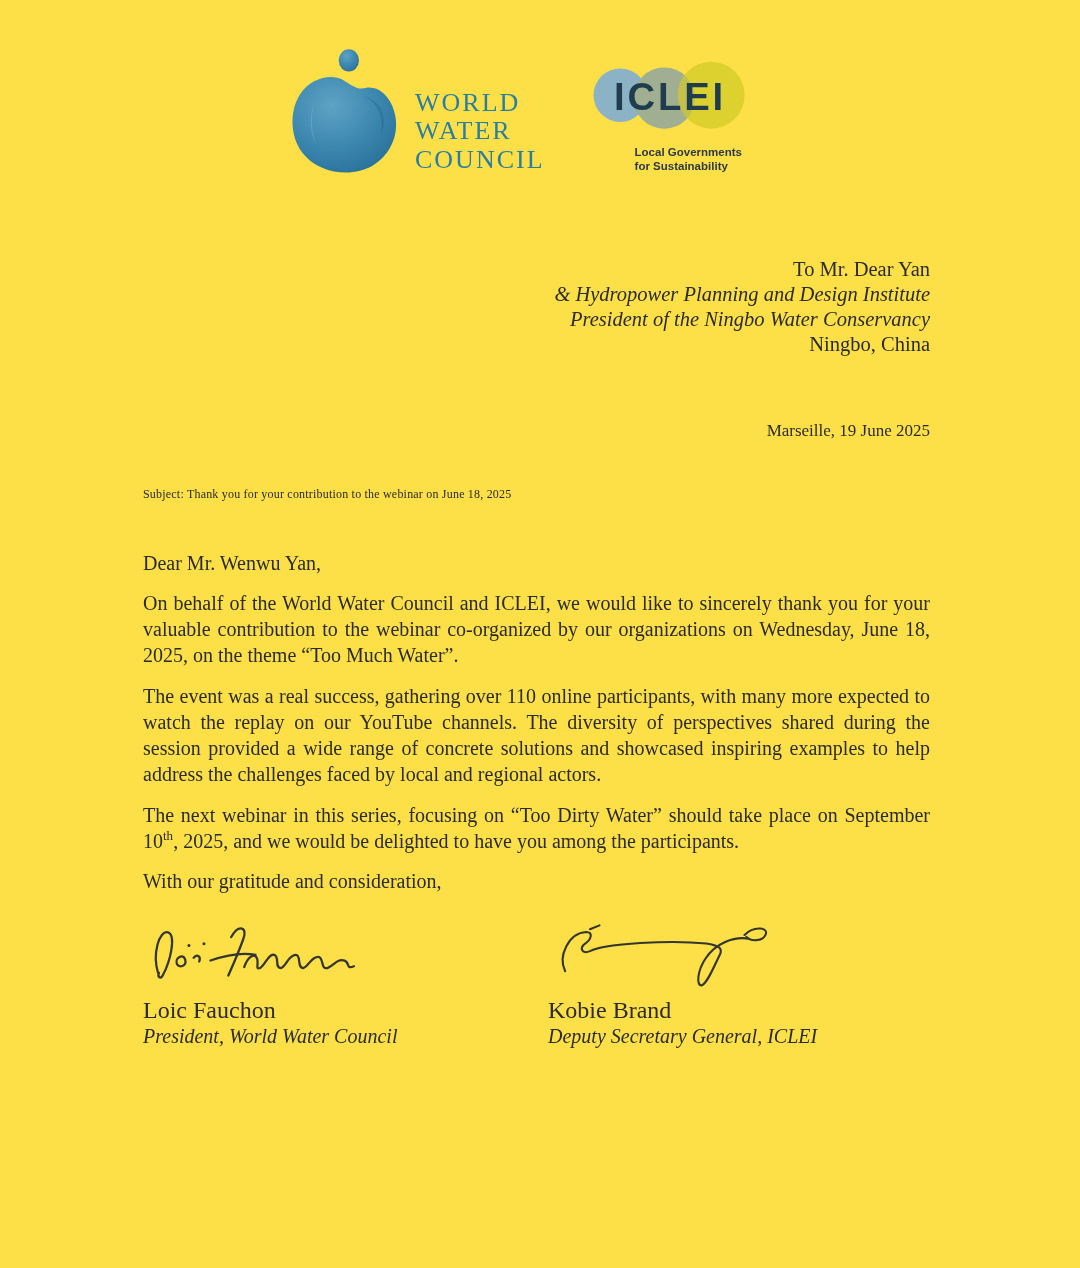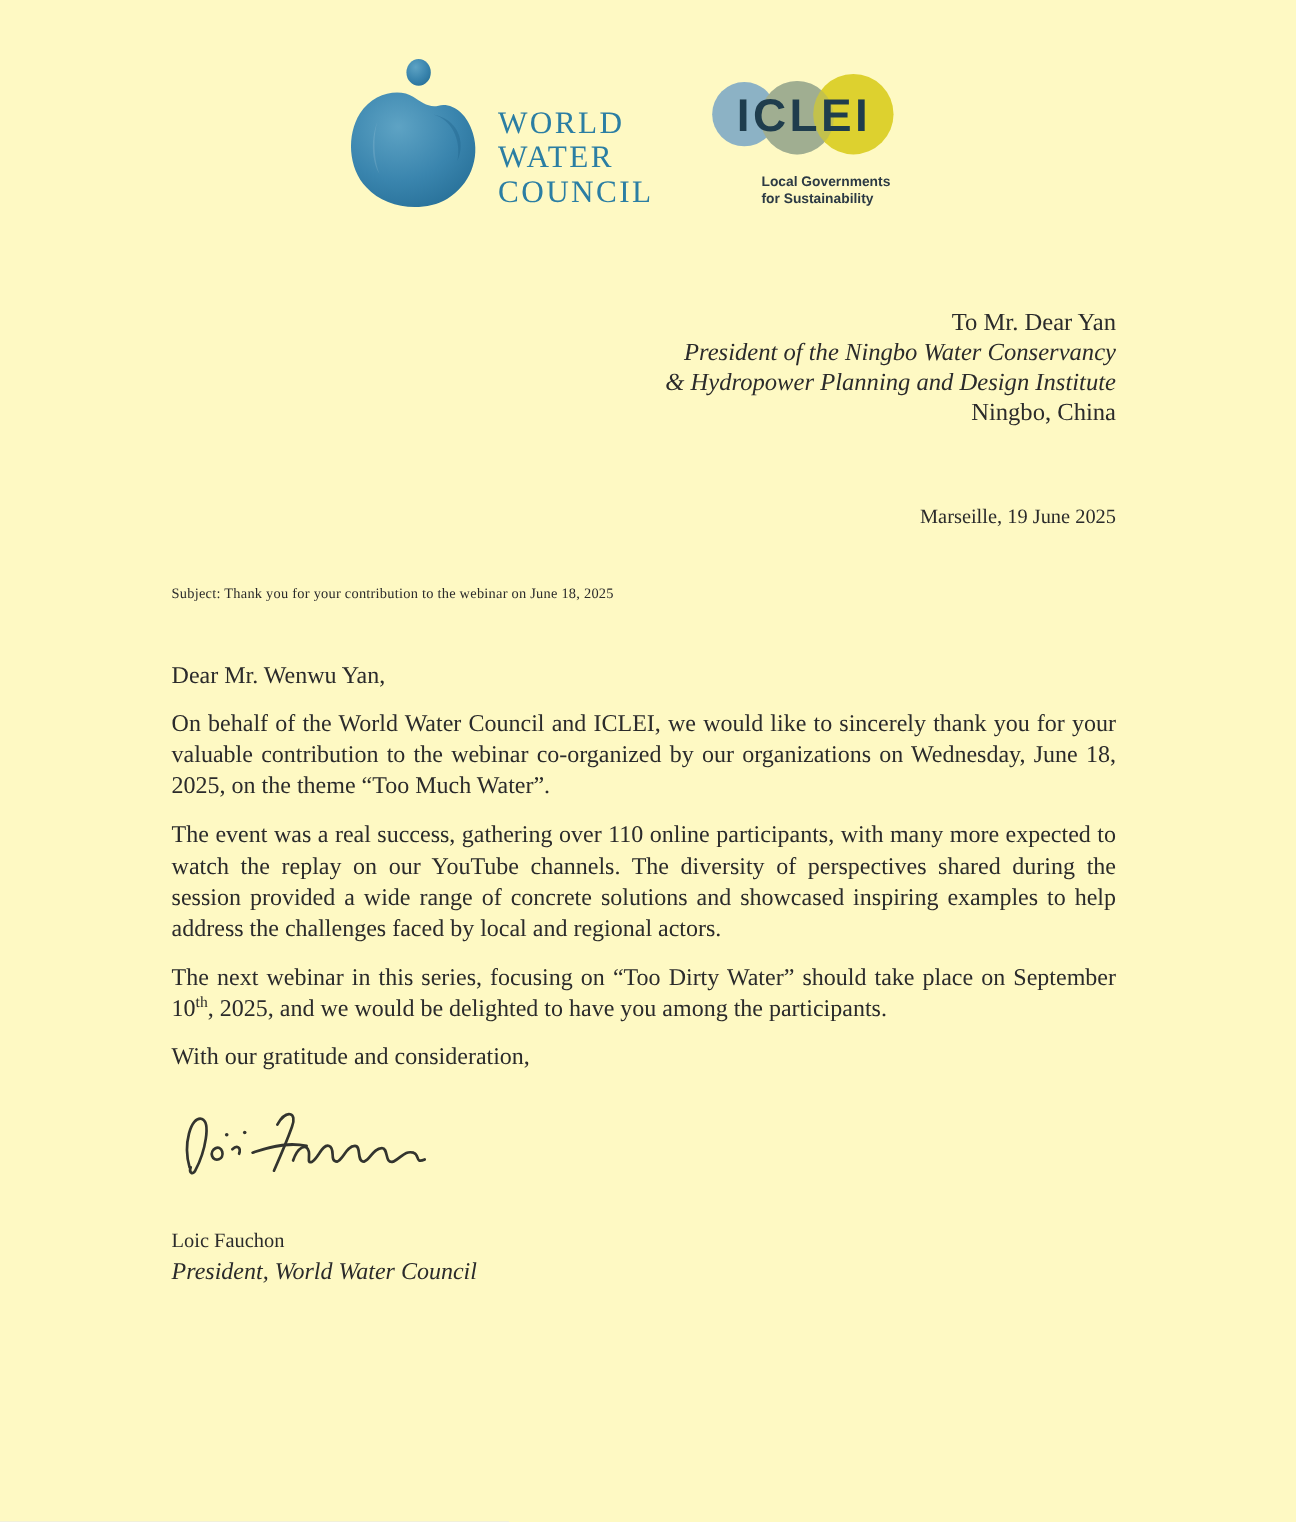--- a/index.html
+++ b/index.html
@@ -1,21 +1,21 @@
 <!DOCTYPE html>
 <html><head>
 <meta charset="utf-8">
 <style>
   html, body { margin: 0; padding: 0; background: #e9e9e9; }
   .page {
     position: relative;
     width: 1080px;
     height: 1268px;
     margin: 0 auto;
-    background: #fef9c3;
+    background: #fde047;
     color: #2b2b2b;
     font-family: "Liberation Serif", serif;
     overflow: hidden;
     box-sizing: border-box;
     padding: 45px 150px 0 143px;
   }
 
   
   .header {
     display: flex;
@@ -87,23 +87,23 @@
   
   .sig-row {
     display: flex;
     margin-top: 18px;
   }
   .sig-col-left  { width: 405px; }
   .sig-col-right { width: 380px; }
   .sig-img { height: 86px; display: block; }
   .sig-img svg { height: 86px; }
   .sig-name {
-    font-size: 17px;
+    font-size: 24px;
     line-height: 26px;
-    margin-top: 24px;
+    margin-top: 0;
   }
   .sig-title {
     font-size: 20px;
     font-style: italic;
     line-height: 26px;
   }
 </style>
 </head>
 <body>
 
@@ -148,22 +148,22 @@
       </svg>
       <div class="iclei-tagline">
         <div>Local Governments</div>
         <div>for Sustainability</div>
       </div>
     </div>
   </div>
 
   <div class="recipient">
     <div>To Mr. Dear Yan</div>
+    <div class="italic">&amp; Hydropower Planning and Design Institute</div>
     <div class="italic">President of the Ningbo Water Conservancy</div>
-    <div class="italic">&amp; Hydropower Planning and Design Institute</div>
     <div>Ningbo, China</div>
   </div>
 
   <div class="dateline">Marseille, 19 June 2025</div>
 
   <div class="subject">Subject: Thank you for your contribution to the webinar on June 18, 2025</div>
 
   <div class="salutation">Dear Mr. Wenwu Yan,</div>
 
   <p class="body-par">On behalf of the World Water Council and ICLEI, we would like to sincerely thank you for your valuable contribution to the webinar co-organized by our organizations on Wednesday, June 18, 2025, on the theme “Too Much Water”.</p>
@@ -186,16 +186,29 @@
             <path d="M94 22 C 102 8, 112 11, 107 24 C 102 38, 95 54, 91 63"></path>
             <path d="M72 47 C 92 40, 106 38, 120 41"></path>
             <path d="M108 54 C 112 42, 120 38, 122 46 C 123 52, 120 57, 125 55 C 131 51, 134 39, 140 41 C 146 43, 140 55, 147 55 C 153 53, 155 41, 163 41 C 169 41, 164 55, 171 55 C 177 53, 179 43, 187 43 C 193 43, 189 57, 197 55 C 205 51, 207 45, 215 47 C 221 49, 216 57, 225 53"></path>
           </g>
         </svg>
       </div>
       <div class="sig-name">Loic Fauchon</div>
       <div class="sig-title">President, World Water Council</div>
     </div>
 
+    <div class="sig-col-right">
+      <div class="sig-img">
+        <svg viewBox="0 0 260 80" width="248" height="86">
+          <g fill="none" stroke="#33352f" stroke-width="2.2" stroke-linecap="round" stroke-linejoin="round">
+            <path d="M44 14 L 54 10"></path>
+            <path d="M18 58 C 10 42, 22 18, 40 17 C 48 17, 45 25, 39 29 C 33 33, 35 41, 44 37 C 60 29, 128 25, 166 29 C 178 31, 184 33, 180 41 C 174 53, 167 71, 161 73 C 155 73, 157 57, 165 45 C 175 29, 195 21, 211 24"></path>
+            <path d="M206 20 C 216 10, 232 12, 228 20 C 225 27, 212 27, 208 22"></path>
+          </g>
+        </svg>
+      </div>
+      <div class="sig-name">Kobie Brand</div>
+      <div class="sig-title">Deputy Secretary General, ICLEI</div>
+    </div>
 
   </div>
 
 </div>
 
 </body></html>

